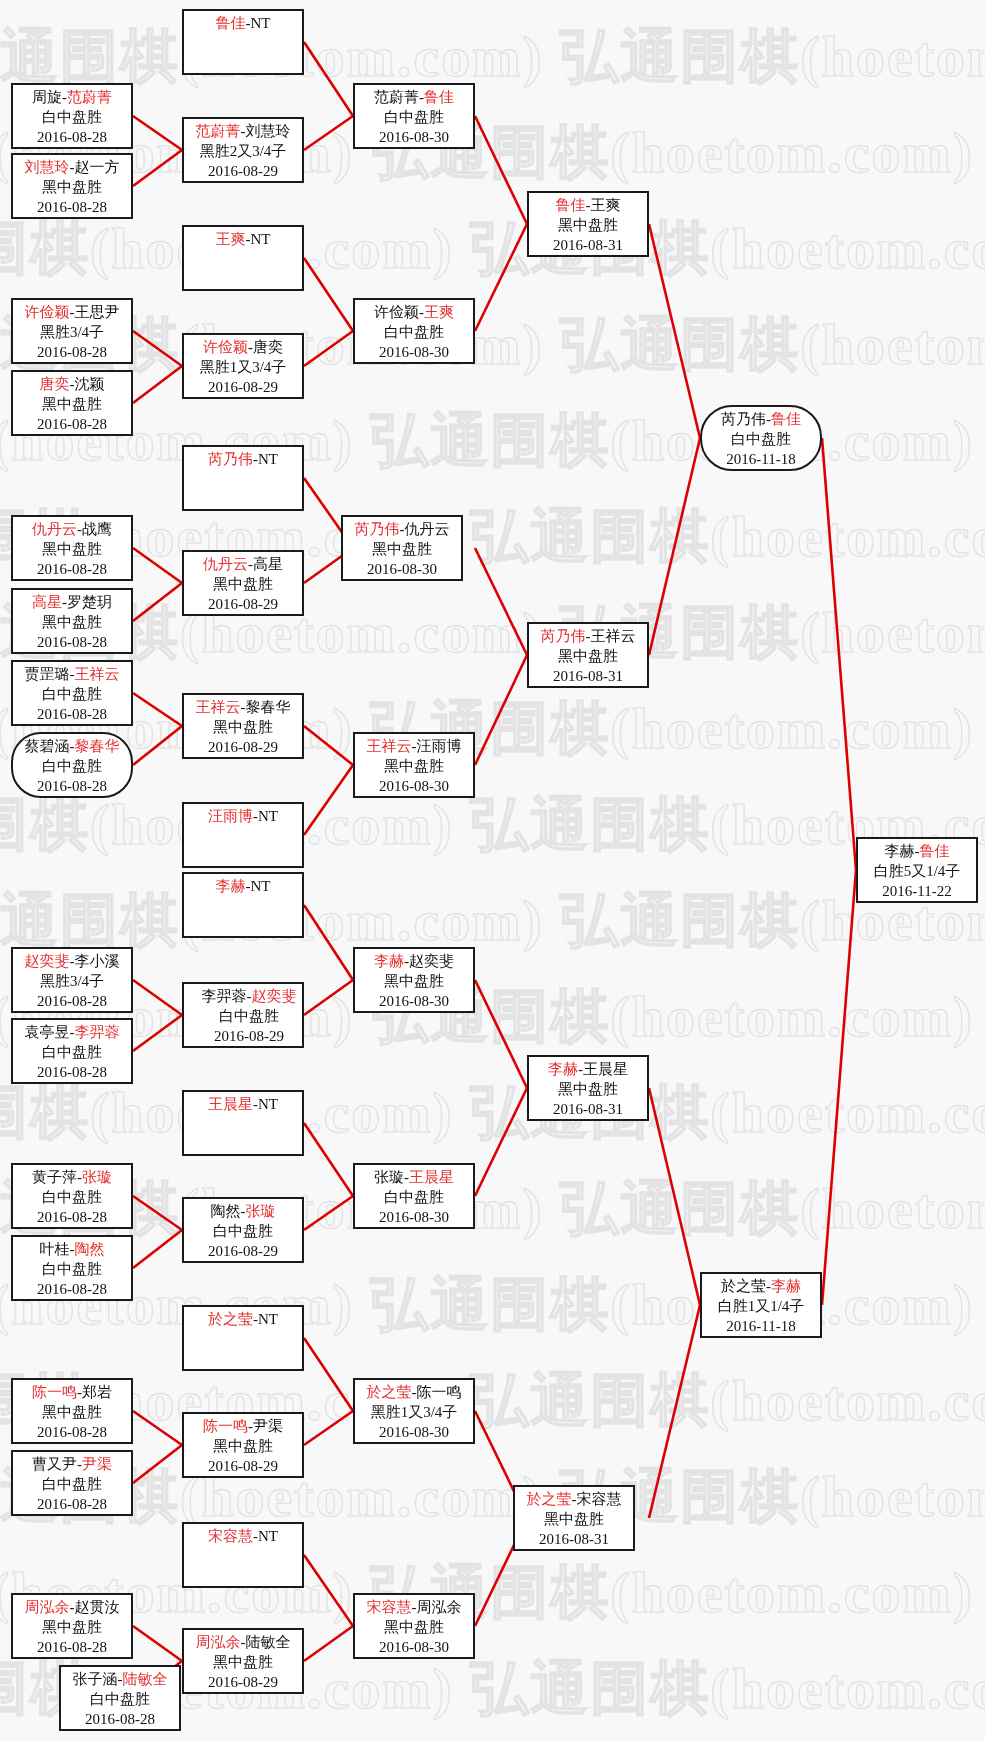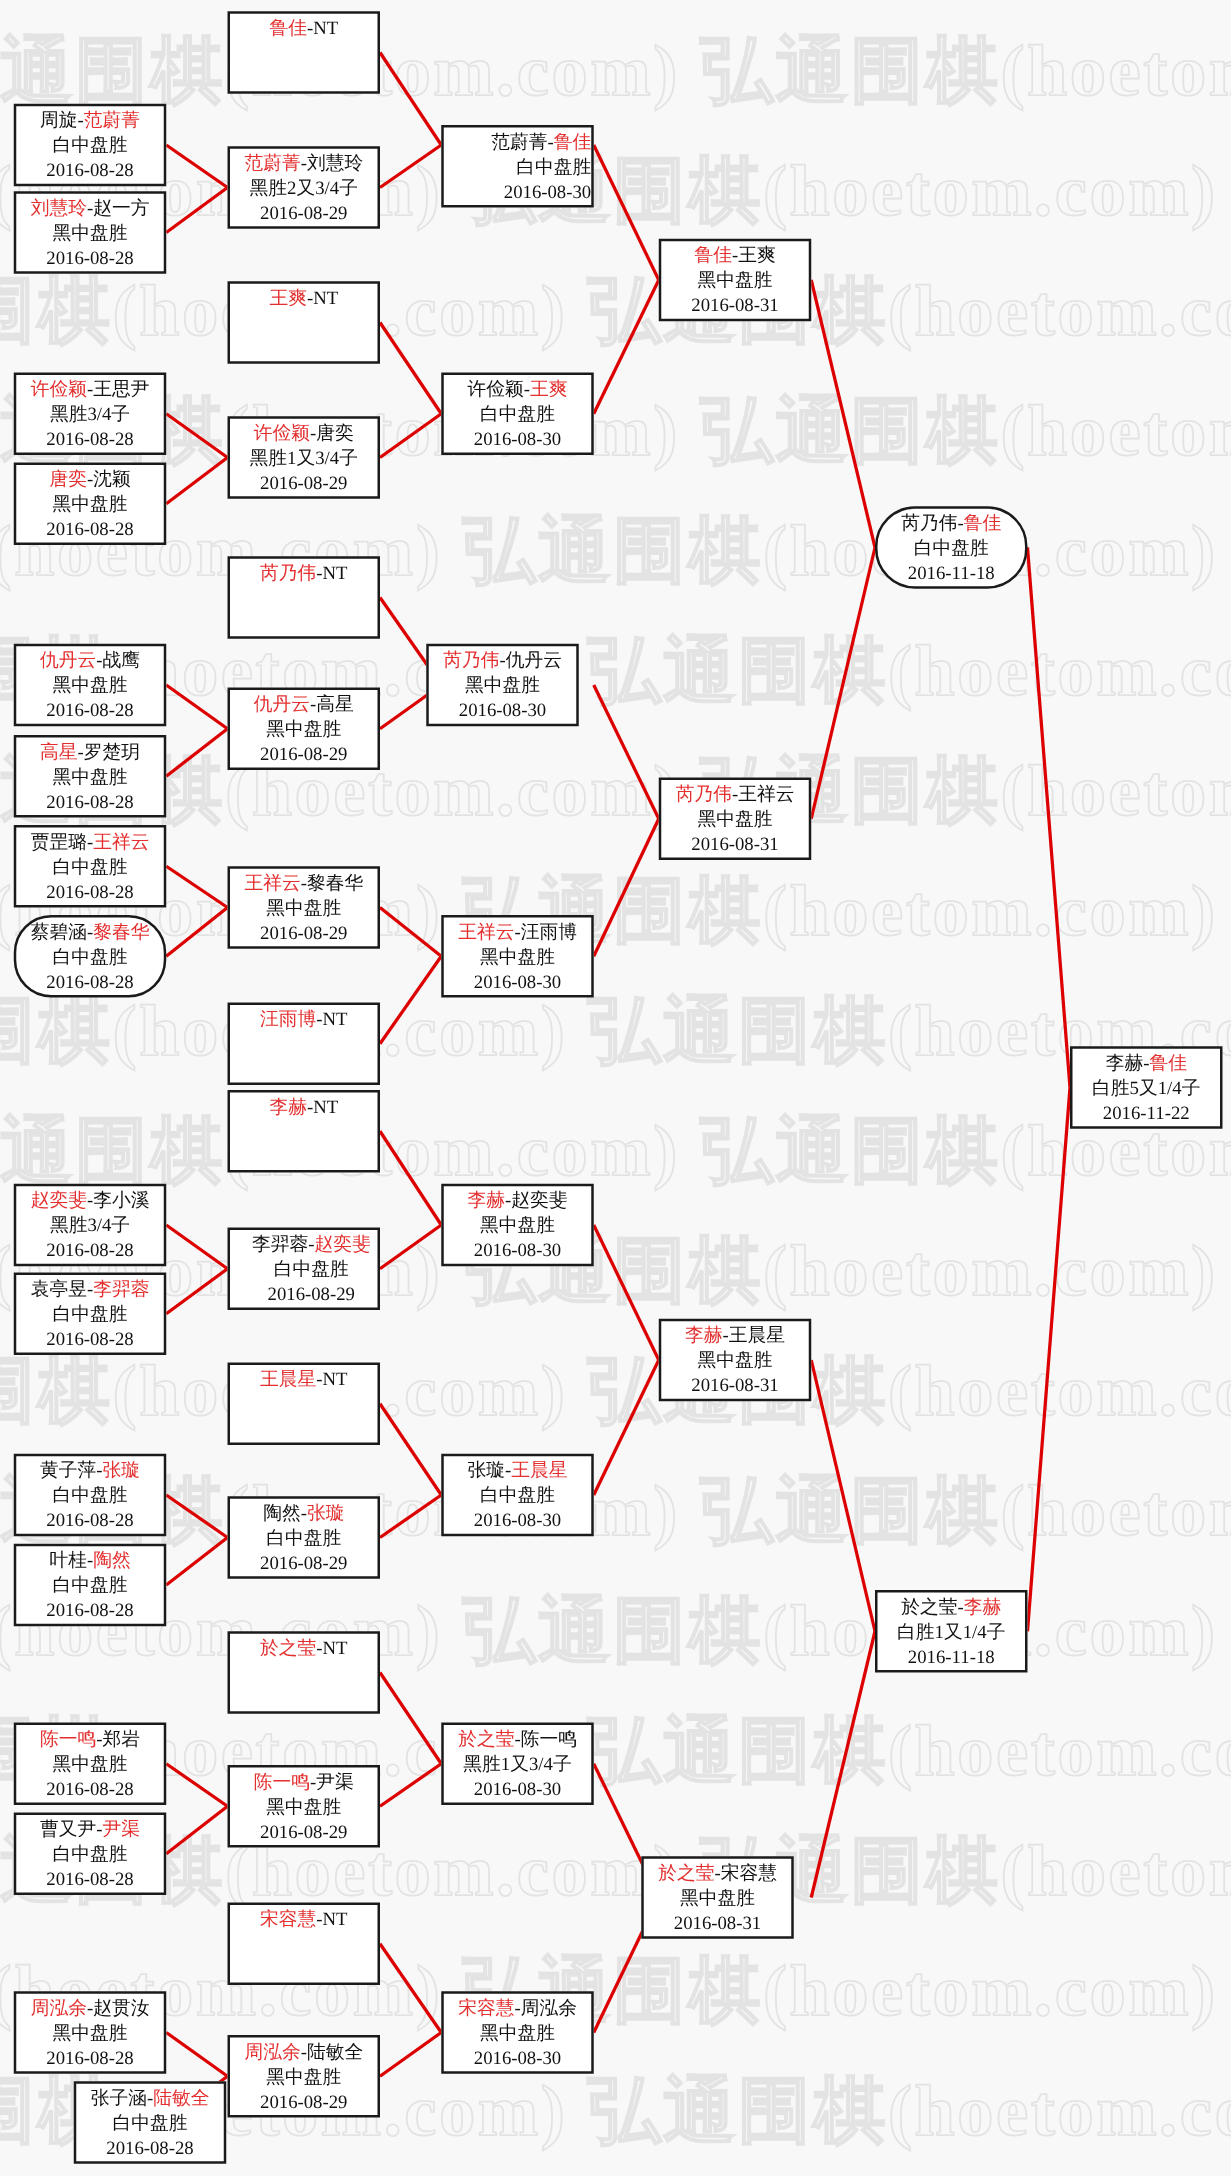--- a/index.html
+++ b/index.html
@@ -107,21 +107,21 @@
       <div class="box" style="left: 11px; top: 153px;">
         <div class="players"><span class="win">刘慧玲</span>-<span>赵一方</span></div>
         <div>黑中盘胜</div>
         <div>2016-08-28</div>
       </div>
       <div class="box" style="left: 182px; top: 117px;">
         <div class="players"><span class="win">范蔚菁</span>-<span>刘慧玲</span></div>
         <div>黑胜2又3/4子</div>
         <div>2016-08-29</div>
       </div>
-      <div class="box" style="left: 353px; top: 100px; text-align: right;">
+      <div class="box" style="left: 353px; top: 83px;">
         <div class="players"><span>范蔚菁</span>-<span class="win">鲁佳</span></div>
         <div>白中盘胜</div>
         <div>2016-08-30</div>
       </div>
       <div class="box seed" style="left: 182px; top: 225px;">
         <div class="players"><span class="win">王爽</span>-<span>NT</span></div>
       </div>
       <div class="box" style="left: 11px; top: 298px;">
         <div class="players"><span class="win">许俭颖</span>-<span>王思尹</span></div>
         <div>黑胜3/4子</div>

